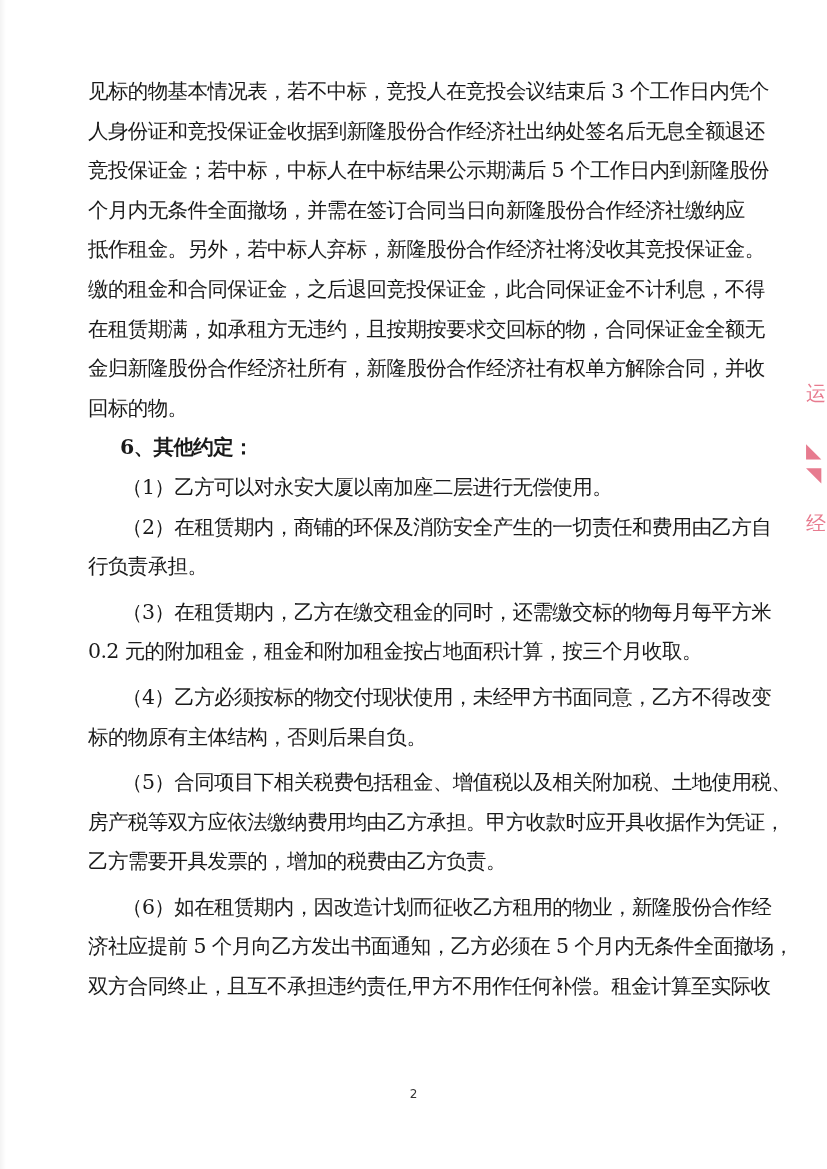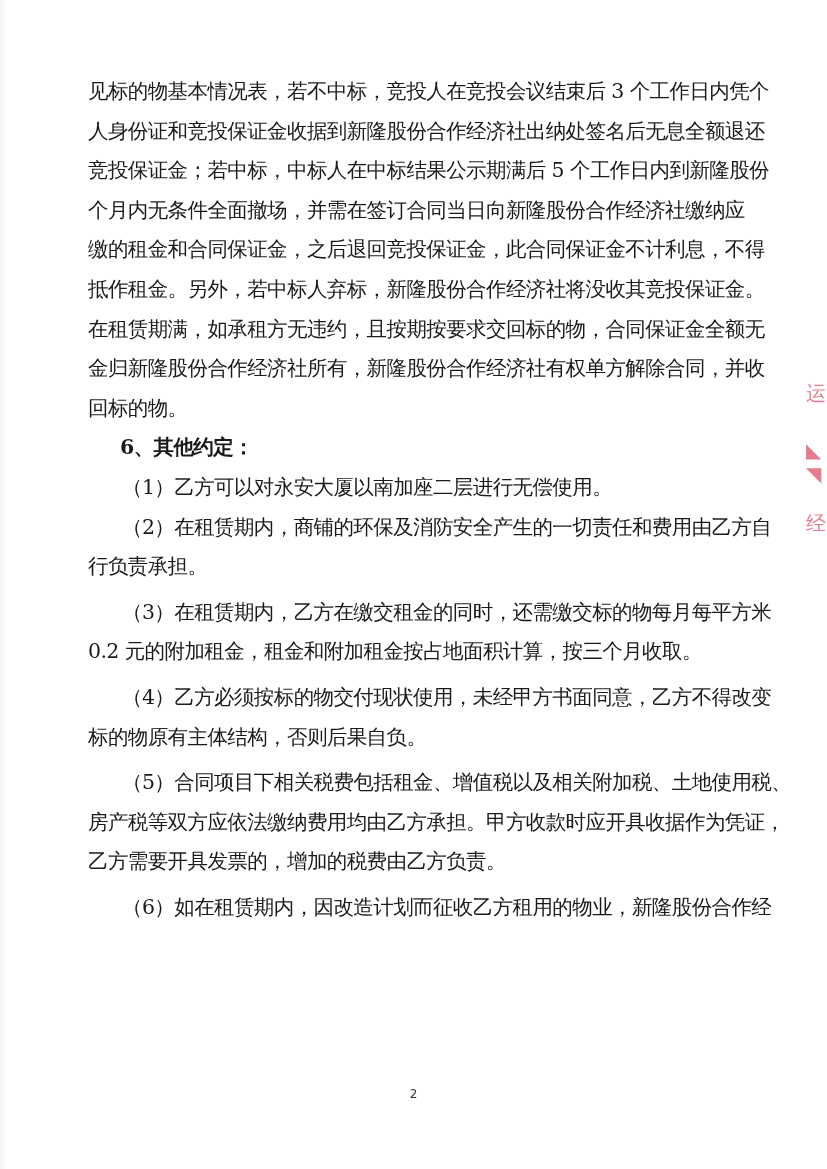--- a/index.html
+++ b/index.html
@@ -36,22 +36,22 @@
 
 <div class="page">
   <div class="scan-edge"></div>
 
   <div class="body-text">
     <div>
       <div class="line">见标的物基本情况表，若不中标，竞投人在竞投会议结束后 3 个工作日内凭个</div>
       <div class="line">人身份证和竞投保证金收据到新隆股份合作经济社出纳处签名后无息全额退还</div>
       <div class="line">竞投保证金；若中标，中标人在中标结果公示期满后 5 个工作日内到新隆股份</div>
       <div class="line">个月内无条件全面撤场，并需在签订合同当日向新隆股份合作经济社缴纳应</div>
+      <div class="line">抵作租金。另外，若中标人弃标，新隆股份合作经济社将没收其竞投保证金。</div>
       <div class="line">缴的租金和合同保证金，之后退回竞投保证金，此合同保证金不计利息，不得</div>
-      <div class="line">抵作租金。另外，若中标人弃标，新隆股份合作经济社将没收其竞投保证金。</div>
       <div class="line">在租赁期满，如承租方无违约，且按期按要求交回标的物，合同保证金全额无</div>
       <div class="line">金归新隆股份合作经济社所有，新隆股份合作经济社有权单方解除合同，并收</div>
       <div class="line">回标的物。</div>
     </div>
 
     <div class="line indent1">6、其他约定：</div>
 
     <div>
       <div class="line indent2">（1）乙方可以对永安大厦以南加座二层进行无偿使用。</div>
     </div>
@@ -76,20 +76,22 @@
 
     <div>
       <div class="line indent2">（5）合同项目下相关税费包括租金、增值税以及相关附加税、土地使用税、</div>
       <div class="line">房产税等双方应依法缴纳费用均由乙方承担。甲方收款时应开具收据作为凭证，</div>
       <div class="line">乙方需要开具发票的，增加的税费由乙方负责。</div>
     </div>
     <div class="gap"></div>
 
     <div>
       <div class="line indent2">（6）如在租赁期内，因改造计划而征收乙方租用的物业，新隆股份合作经</div>
+      <div class="line">济社应提前 5 个月向乙方发出书面通知，乙方必须在 5 个月内无条件全面撤场，</div>
+      <div class="line">双方合同终止，且互不承担违约责任,甲方不用作任何补偿。租金计算至实际收</div>
     </div>
   </div>
 
   <div class="page-number">2</div>
 
   <div class="stamp">
     <span style="top:10px">运</span>
     <span style="top:68px">◣</span>
     <span style="top:92px">◥</span>
     <span style="top:140px">经</span>

